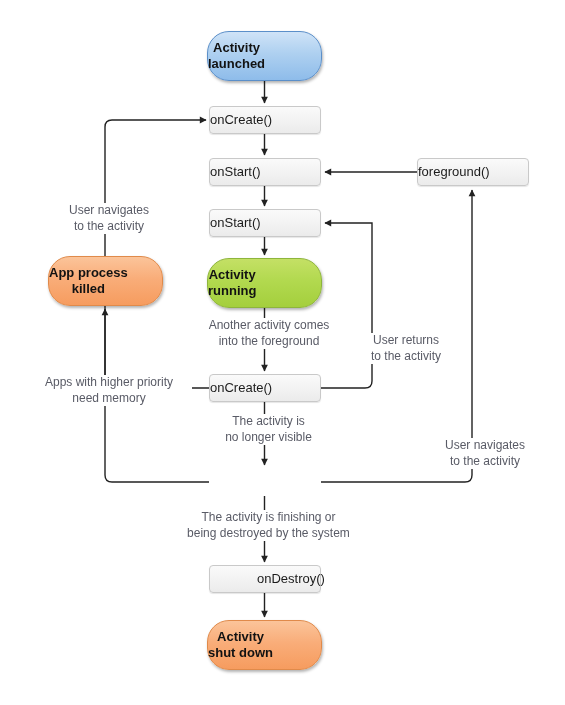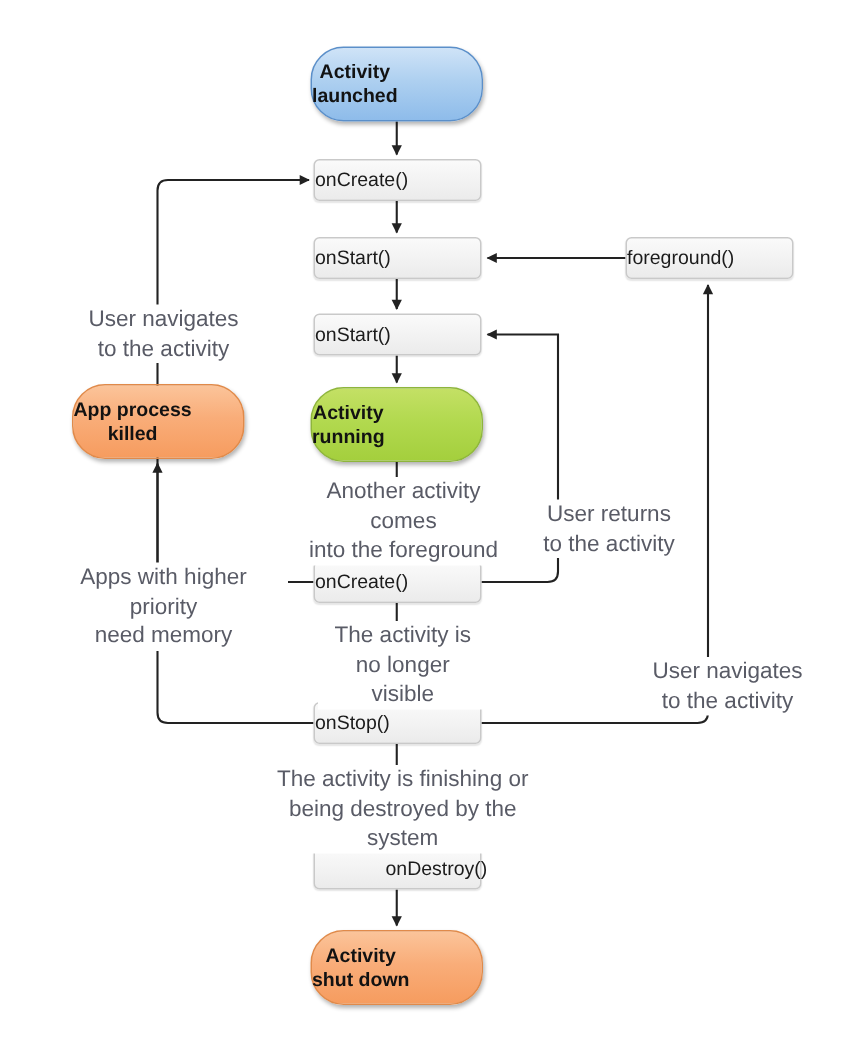--- a/index.html
+++ b/index.html
@@ -60,21 +60,21 @@
     background: linear-gradient(to bottom, #c4e065 0%, #b2d94f 45%, #a4cf3d 100%);
   }
   .pill-orange {
     border: 1px solid #e08a4a;
     background: linear-gradient(to bottom, #fbc49a 0%, #f9ad79 45%, #f69c5f 100%);
   }
   
   .edge-label {
     position: absolute;
     color: #595b66;
-    font-size: 15px;
+    font-size: 12px;
     line-height: 1.3;
     text-align: center;
     white-space: pre-line;
     background: #ffffff;
     padding: 0 3px;
   }
 </style>
 </head>
 <body>
 
@@ -151,23 +151,20 @@
   </div>
 
   <div class="node pill pill-orange" style="left:48px; top:256px; width:115px; height:50px;">
     <span>App process<br>killed</span>
   </div>
 
   <div class="node box" style="left:209px; top:374px; width:112px; height:28px;">
     <span>onCreate()</span>
   </div>
 
-  <div class="node box" style="left:209px; top:468px; width:112px; height:28px;">
-    <span>onStop()</span>
-  </div>
 
   <div class="node box" style="left:209px; top:565px; width:112px; height:28px;padding-left:47px;">
     <span>onDestroy()</span>
   </div>
 
   <div class="node pill pill-orange" style="left:207px; top:620px; width:115px; height:50px;">
     <span>Activity<br>shut down</span>
   </div>
 
   <div class="edge-label" style="left:46px; top:203px; width:120px;">User navigates<br>to the activity</div>

